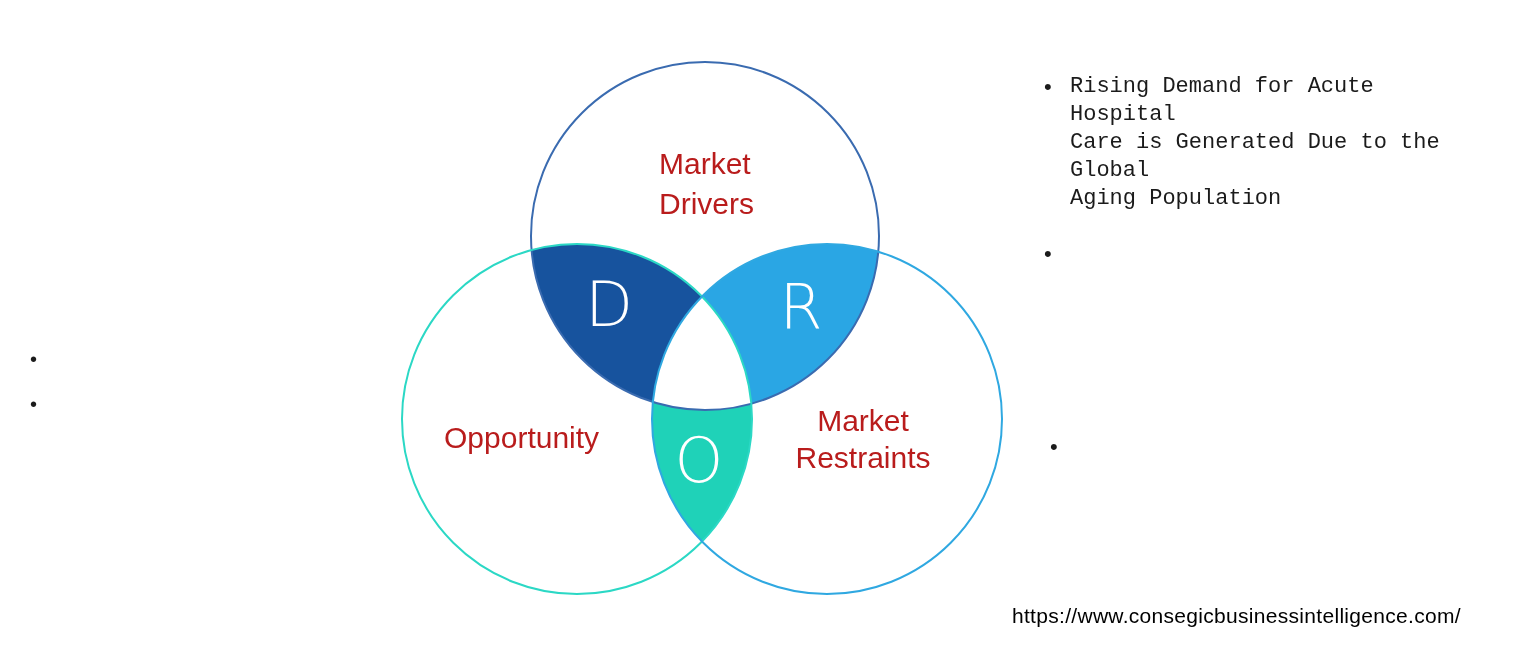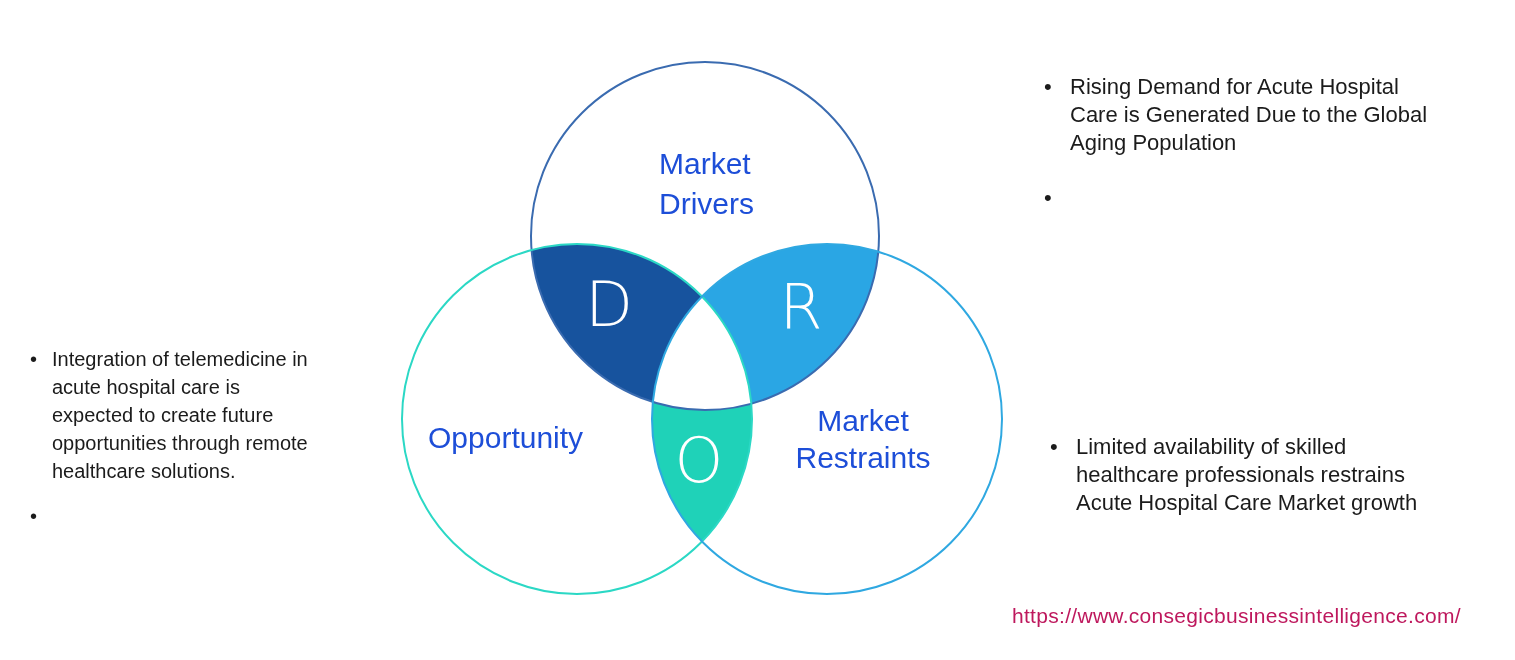--- a/index.html
+++ b/index.html
@@ -8,21 +8,21 @@
     width: 1515px;
     height: 660px;
     background: #ffffff;
     font-family: "Liberation Sans", sans-serif;
     color: #1b1b1b;
     overflow: hidden;
   }
   .note-list { position: absolute; display: flex; flex-direction: column; }
   .note { display: flex; align-items: flex-start; }
   .note .bullet { flex: 0 0 22px; text-align: left; }
-  .note .txt { white-space: pre-line; }
+  .note .txt { white-space: pre-line; font-family: Liberation Mono, monospace; }
 
   #notes-left   { left: 30px;  top: 345px; width: 370px; font-size: 20px; line-height: 28px; gap: 17px; }
   #notes-right-top    { left: 1044px; top: 73px;  width: 440px; font-size: 22px; line-height: 28px; gap: 27px; }
   #notes-right-top .bullet, #notes-right-bottom .bullet { flex: 0 0 26px; }
   #notes-right-bottom { left: 1050px; top: 433px; width: 440px; font-size: 22px; line-height: 28px; }
 
   .venn-wrap { position: absolute; left: 400px; top: 40px; width: 620px; height: 560px; }
   .venn-letter {
     position: absolute;
     transform: translate(-50%, -50%);
@@ -31,51 +31,46 @@
     font-weight: 100;
     font-size: 62px;
     line-height: 62px;
   }
   #letter-d { left: 609px; top: 305px; }
   #letter-r { left: 801px; top: 308px; }
   #letter-o { left: 699px; top: 461px; }
 
   .venn-label {
     position: absolute;
-    color: #1d4ed8;
+    color: #b91c1c;
     font-size: 30px;
     line-height: 40px;
     white-space: pre-line;
   }
   #label-drivers     { left: 659px; top: 144px; text-align: left; }
-  #label-opportunity { left: 428px; top: 422px; line-height: 32px; }
+  #label-opportunity { left: 444px; top: 422px; line-height: 32px; }
   #label-restraints  { left: 772px; top: 402px; width: 182px; text-align: center; line-height: 37px; }
 
   .url-text {
     position: absolute;
     left: 1012px;
     top: 604px;
     font-size: 21px;
     letter-spacing: 0.3px;
-    color: #be185d;
+    color: #000000;
   }
 </style>
 </head>
 <body>
 
 <div class="stage">
 
   <div class="note-list" id="notes-left">
     <div class="note">
       <span class="bullet">•</span>
-      <span class="txt">Integration of telemedicine in
-acute hospital care is
-expected to create future
-opportunities through remote
-healthcare solutions.</span>
     </div>
     <div class="note">
       <span class="bullet">•</span>
     </div>
   </div>
 
   <div class="note-list" id="notes-right-top">
     <div class="note">
       <span class="bullet">•</span>
       <span class="txt">Rising Demand for Acute Hospital
@@ -83,23 +78,20 @@
 Aging Population</span>
     </div>
     <div class="note">
       <span class="bullet">•</span>
     </div>
   </div>
 
   <div class="note-list" id="notes-right-bottom">
     <div class="note">
       <span class="bullet">•</span>
-      <span class="txt">Limited availability of skilled
-healthcare professionals restrains
-Acute Hospital Care Market growth</span>
     </div>
   </div>
 
   <div class="venn-wrap">
     <svg width="620" height="560" viewBox="0 0 620 560">
       <defs>
         <clipPath id="clipTop">
             <circle cx="305" cy="196" r="174"></circle>
           </clipPath>
         <clipPath id="clipLeft">

